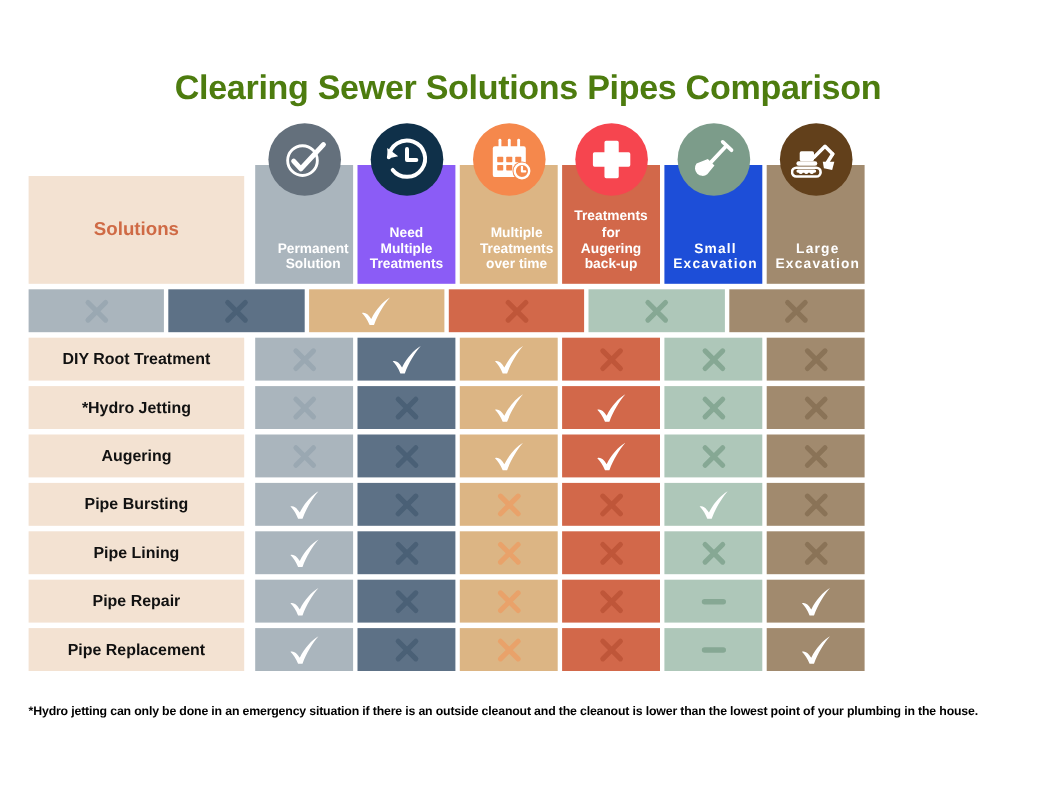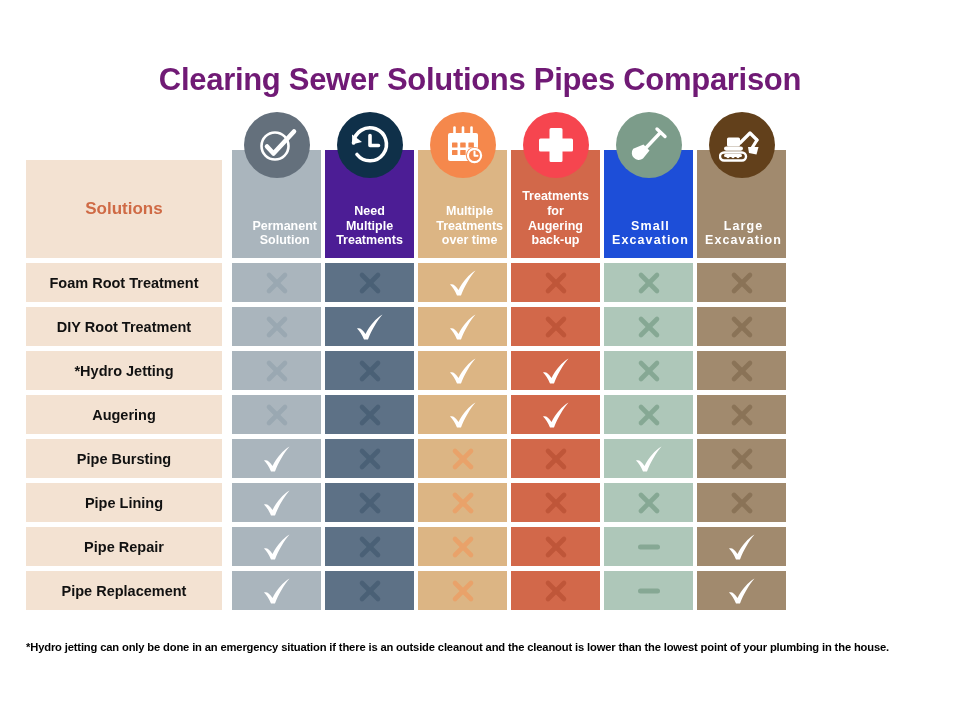--- a/index.html
+++ b/index.html
@@ -4,21 +4,21 @@
 <style>
   html,body{margin:0;padding:0;}
   body{
     width:960px;height:720px;background:#ffffff;
     font-family:"Liberation Sans", sans-serif;
     -webkit-font-smoothing:antialiased;
     overflow:hidden;position:relative;
   }
   #title{
     position:absolute;left:0;top:62px;width:960px;text-align:center;
-    font-size:31px;font-weight:bold;color:#701a75;letter-spacing:-0.3px;
+    font-size:31px;font-weight:bold;color:#4d7c0f;letter-spacing:-0.3px;
   }
   #matrix{
     position:absolute;left:26px;top:128px;width:760px;
   }
   
   .hrow{display:flex;align-items:flex-end;height:130px;}
   .rowlabel-cell{
     width:196px;flex:0 0 196px;margin-right:10px;
   }
   .solutions-box{
@@ -96,21 +96,21 @@
           </div>
         </div>
         <div class="hcell">
           <div class="badge" style="background: rgb(15, 48, 73);">
             <svg width="46" height="46" viewBox="0 0 46 46">
               <path d="M6.5 21 A16.5 16.5 0 1 1 10 32.5" fill="none" stroke="#ffffff" stroke-width="3.6" stroke-linecap="round"></path>
               <path d="M5 12.5 L5.6 22.2 L15 20" fill="#ffffff"></path>
               <path d="M23 13.5 L23 23.5 L31.5 23.5" fill="none" stroke="#ffffff" stroke-width="3.6" stroke-linecap="round" stroke-linejoin="round"></path>
             </svg>
           </div>
-          <div class="hcell-inner" style="background: #4c1d95;">
+          <div class="hcell-inner" style="background: #8b5cf6;">
             <div class="hlabel">
               <div>Need Multiple</div>
               <div>Treatments</div>
             </div>
           </div>
         </div>
         <div class="hcell">
           <div class="badge" style="background: rgb(245, 136, 76);">
             <svg width="46" height="46" viewBox="0 0 46 46">
               <path d="M10 11 h26 a2 2 0 0 1 2 2 v24 a2 2 0 0 1 -2 2 h-26 a2 2 0 0 1 -2 -2 v-24 a2 2 0 0 1 2 -2 z" fill="#ffffff"></path>
@@ -197,21 +197,20 @@
             <div class="hlabel spaced">
               <div>Large</div>
               <div>Excavation</div>
             </div>
           </div>
         </div>
       </div>
   </div>
   <div id="body-rows">
       <div class="brow">
-        <div class="rlabel">Foam Root Treatment</div>
         <div class="cell" style="background: rgb(170, 181, 189);">
           <svg class="mark" viewBox="0 0 34 30">
             <g stroke="#9aa8b2" stroke-width="4.6" stroke-linecap="round">
               <line x1="9" y1="7" x2="25" y2="23"></line>
               <line x1="25" y1="7" x2="9" y2="23"></line>
             </g>
           </svg>
         </div>
         <div class="cell" style="background: rgb(93, 113, 134);">
           <svg class="mark" viewBox="0 0 34 30">

